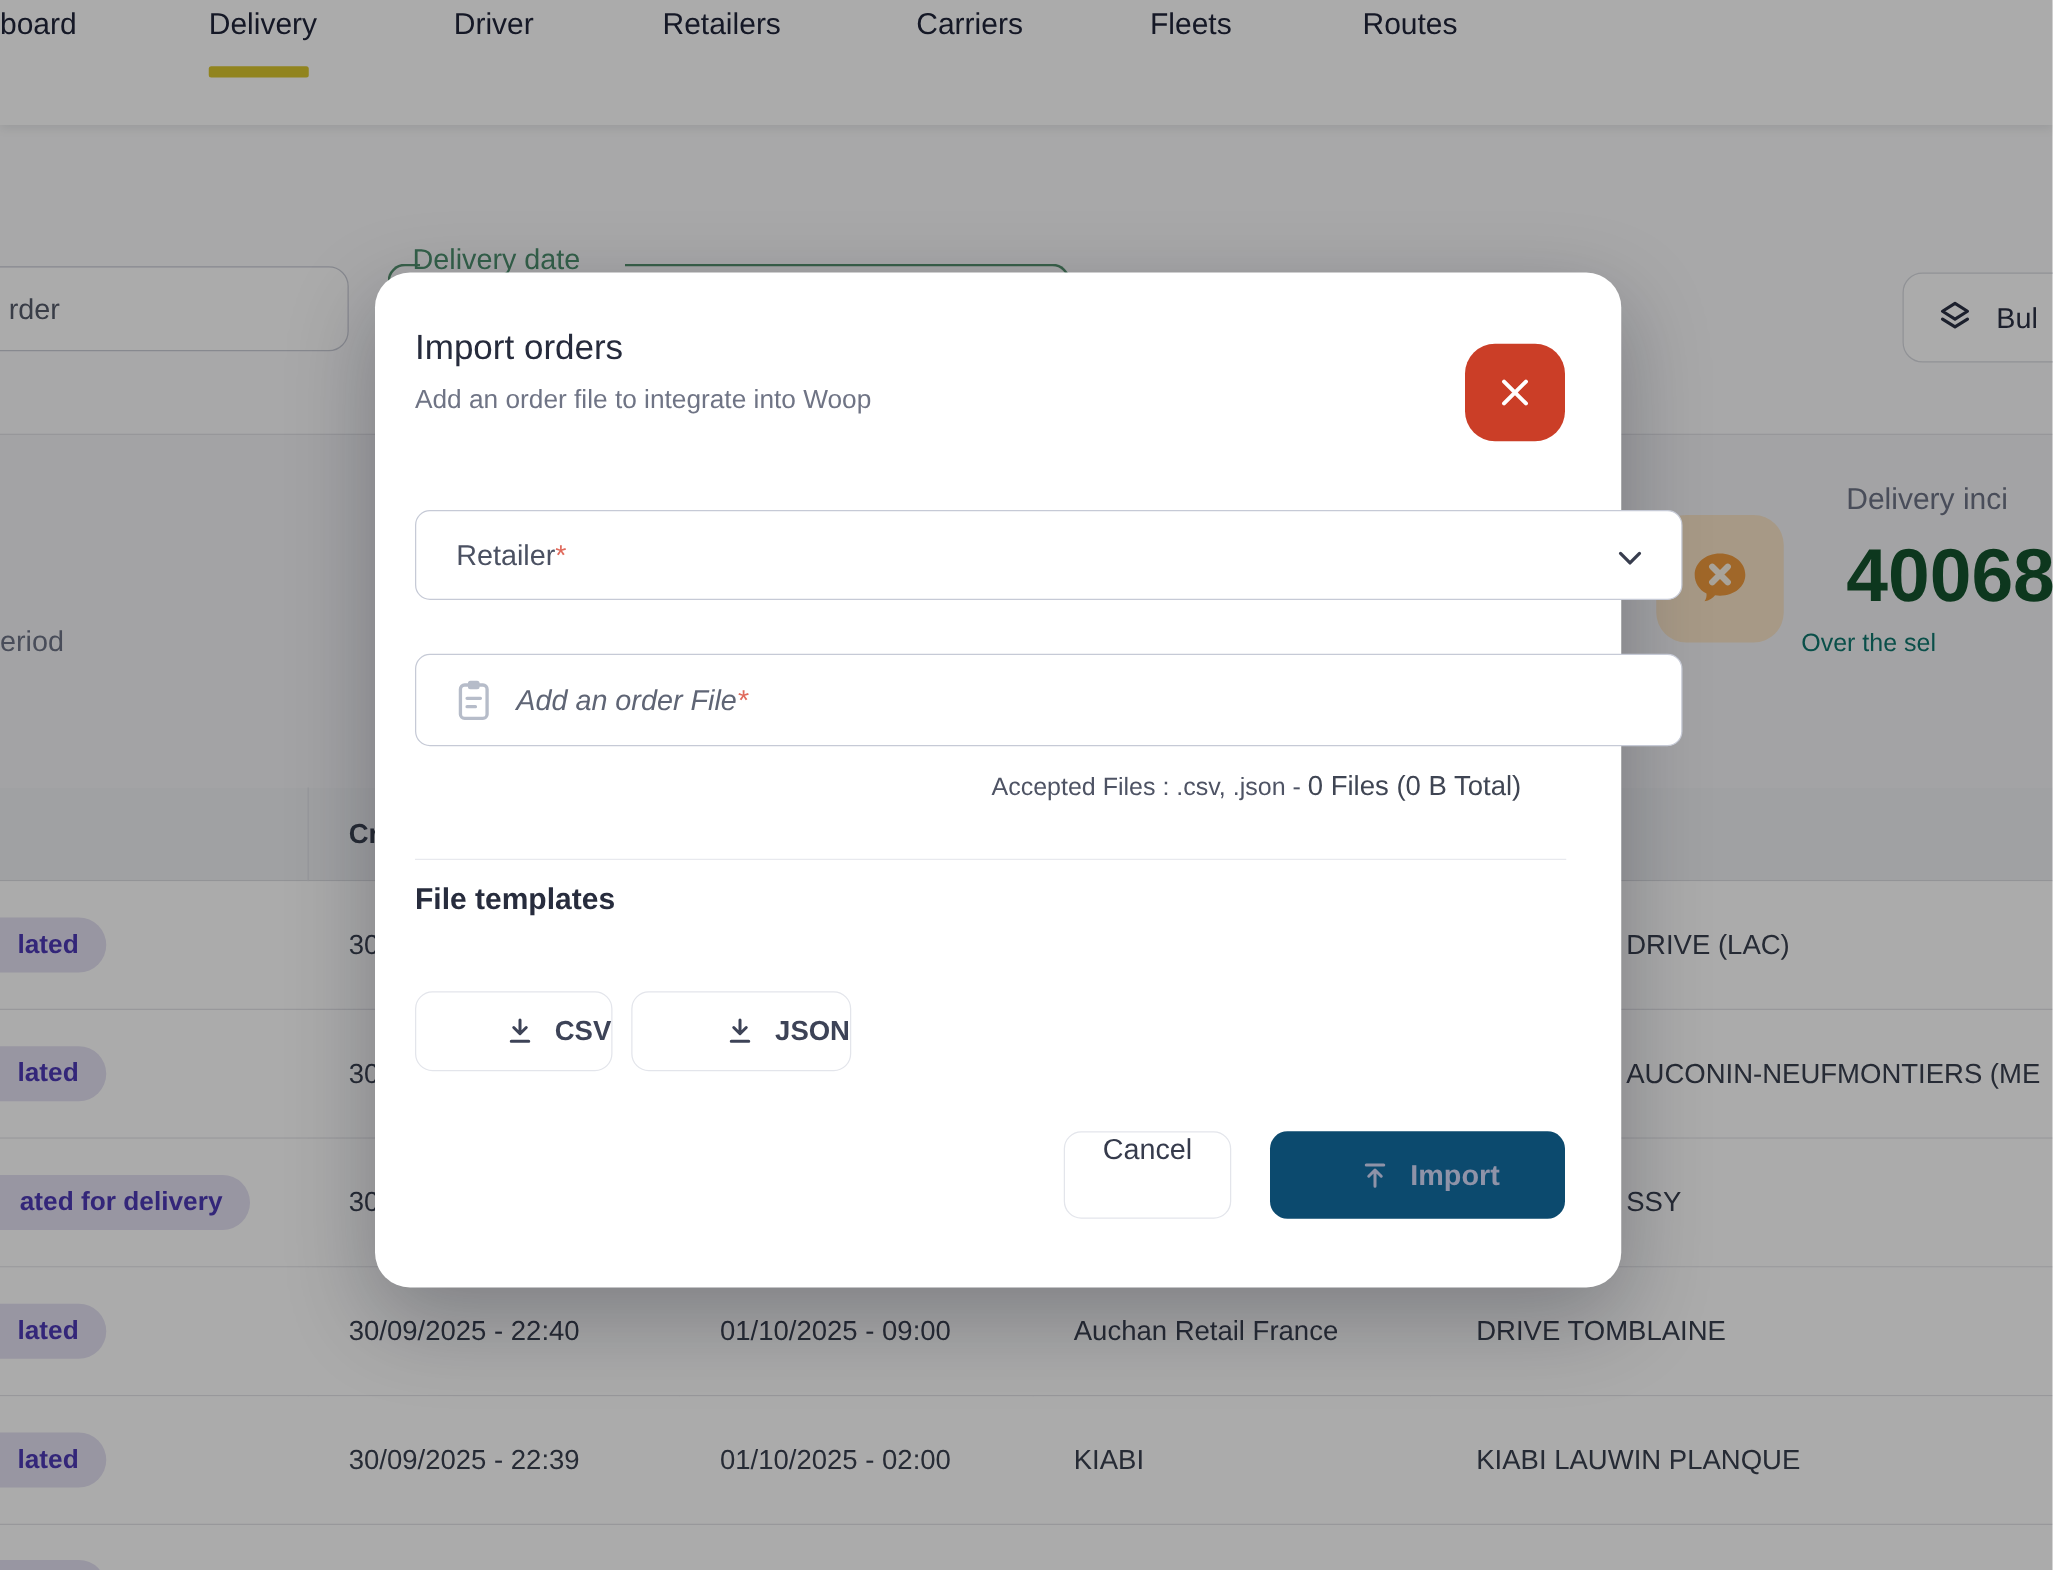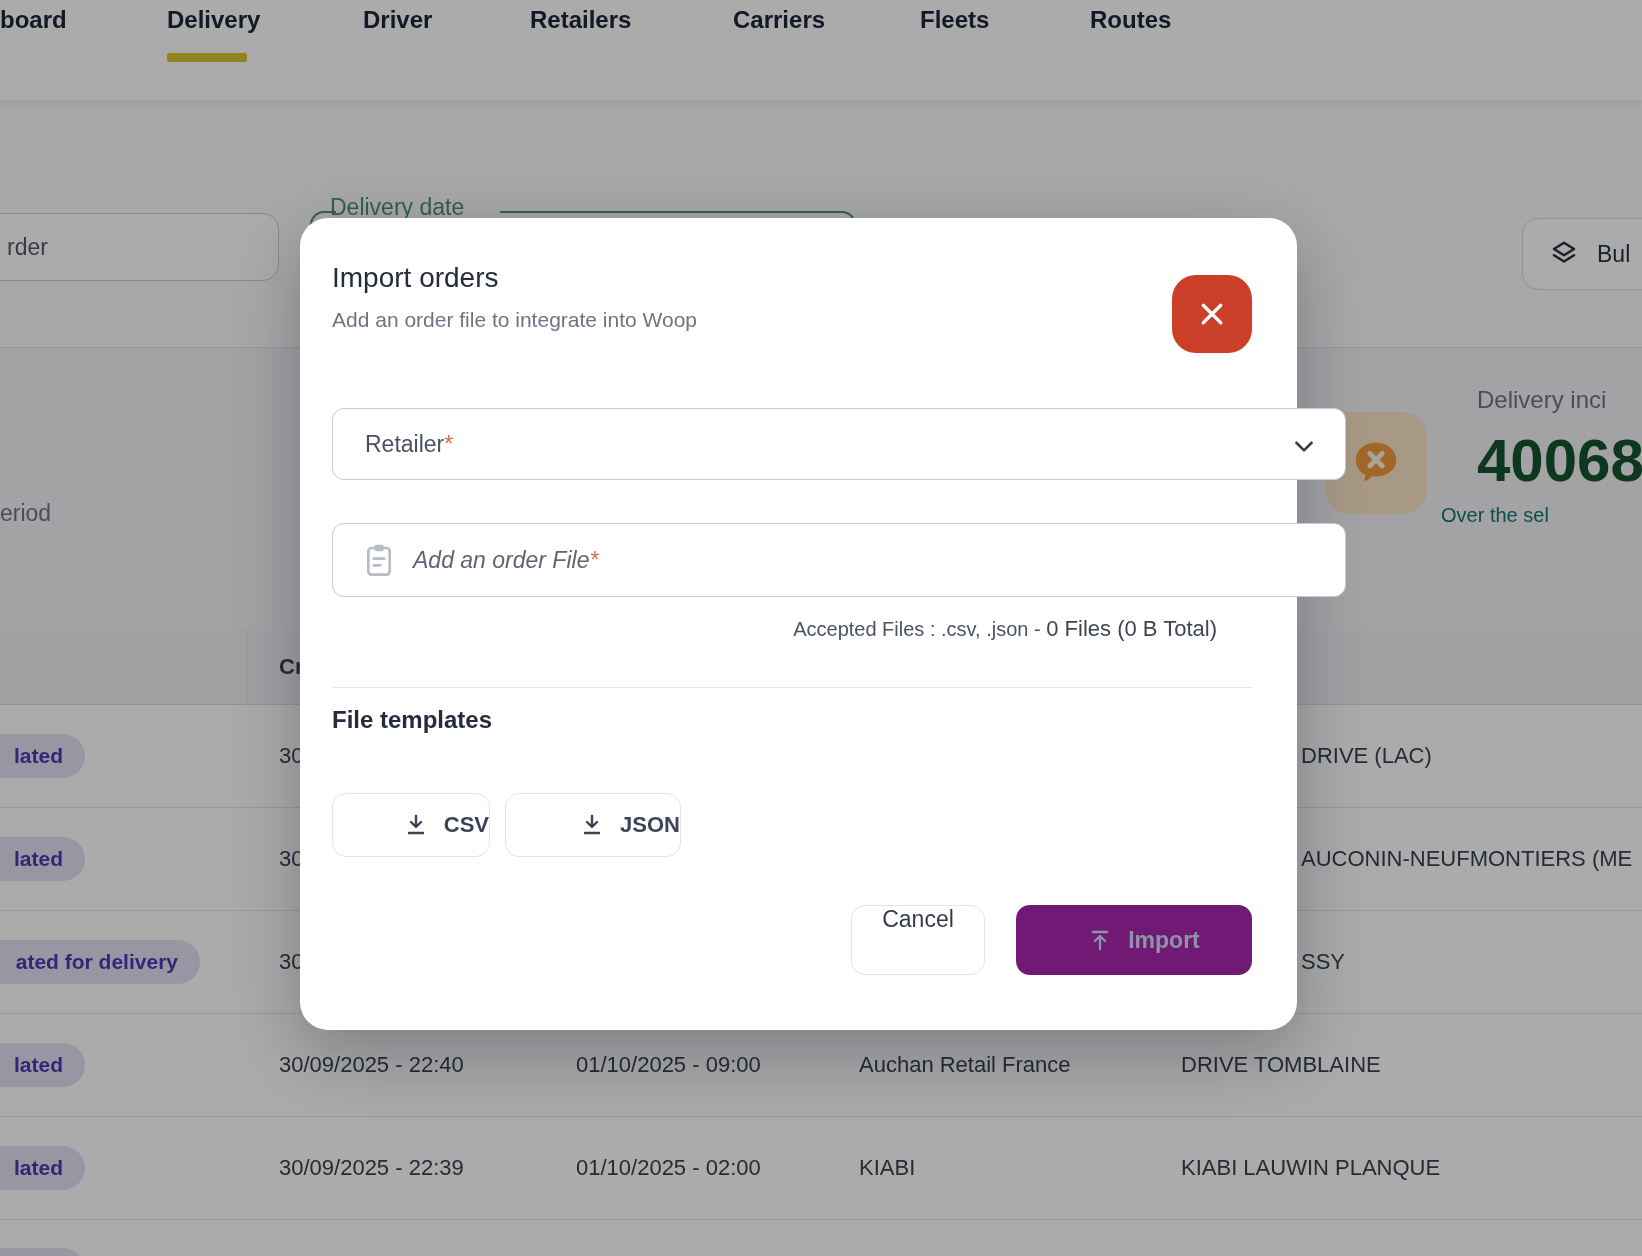--- a/index.html
+++ b/index.html
@@ -2,21 +2,21 @@
 <html><head>
 <meta charset="utf-8">
 <style>
   * { margin:0; padding:0; box-sizing:border-box; }
   html,body { width:1642px; height:1256px; overflow:hidden; background:#fff;
     font-family:"Liberation Sans", sans-serif; }
   
   #page { position:absolute; inset:0; z-index:0; background:#fbfbfc; }
   #topnav { position:absolute; left:0; top:0; width:1642px; height:100px; background:#ffffff;
     box-shadow:0 2px 8px rgba(30,35,50,.10); }
-  .nav-item { position:absolute; top:6px; font-size:24px; font-weight:700; color:#20253a; cursor:pointer; }
+  .nav-item { position:absolute; top:6px; font-size:24px; font-weight:400; color:#20253a; cursor:pointer; }
   #nav-underline { position:absolute; left:167px; top:53px; width:80px; height:9px; background:#d9c52e; border-radius:2px; }
   #search-field { position:absolute; left:-200px; top:213px; width:479px; height:68px; background:#fff;
     border:1.5px solid #c9ccd6; border-radius:16px; }
   #search-text { position:absolute; left:206px; top:20px; font-size:23px; color:#555b6b; }
   .dd-line { position:absolute; top:211px; height:14px; border-top:2px solid #55916f; }
   #dd-left { left:310px; width:26px; border-left:2px solid #55916f; border-top-left-radius:14px; }
   #dd-right { left:500px; width:356px; border-right:2px solid #55916f; border-top-right-radius:14px; }
   #dd-label { position:absolute; left:330px; top:194px; font-size:23px; color:#4c8f6e; }
   #bulk-button { position:absolute; left:1522px; top:218px; width:150px; height:72px; background:#fff;
     border:1.5px solid #d8dae0; border-radius:16px; display:flex; align-items:center; padding-left:26px; gap:18px;
@@ -60,21 +60,21 @@
   #modal-divider { position:absolute; left:32px; top:469px; width:921px; height:1px; background:#e8e9ee; }
   #templates-heading { position:absolute; left:32px; top:488px; font-size:24px; font-weight:bold; color:#272c3d; }
   .tpl-btn { position:absolute; top:575px; height:64px; border:1.5px solid #e3e5eb; border-radius:14px; background:#fff;
     display:flex; align-items:center; justify-content:flex-end; gap:16px; font-size:22px; font-weight:600; color:#3d4357; cursor:pointer; }
   #csv-button { left:32px; width:158px; }
   #json-button { left:205px; width:176px; }
   #cancel-button { position:absolute; left:551px; top:687px; width:134px; height:70px; border:1.5px solid #e3e5eb;
     border-radius:14px; background:#fff; font-size:23px; color:#363b4c; cursor:pointer;
     display:flex; align-items:flex-start; justify-content:center; }
   #import-button { position:absolute; left:716px; top:687px; width:236px; height:70px; border:none; border-radius:14px;
-    background:#701a75; font-size:23px; font-weight:600; color:#8f93a8; cursor:default;
+    background:#0c4a6e; font-size:23px; font-weight:600; color:#8f93a8; cursor:default;
     display:flex; align-items:center; justify-content:center; gap:16px;padding-left:20px; }
 </style>
 </head>
 <body>
 
 <div id="page">
 
   <nav id="topnav">
     <span class="nav-item" style="left:0px">board</span>
     <span class="nav-item" style="left:167px">Delivery</span>

